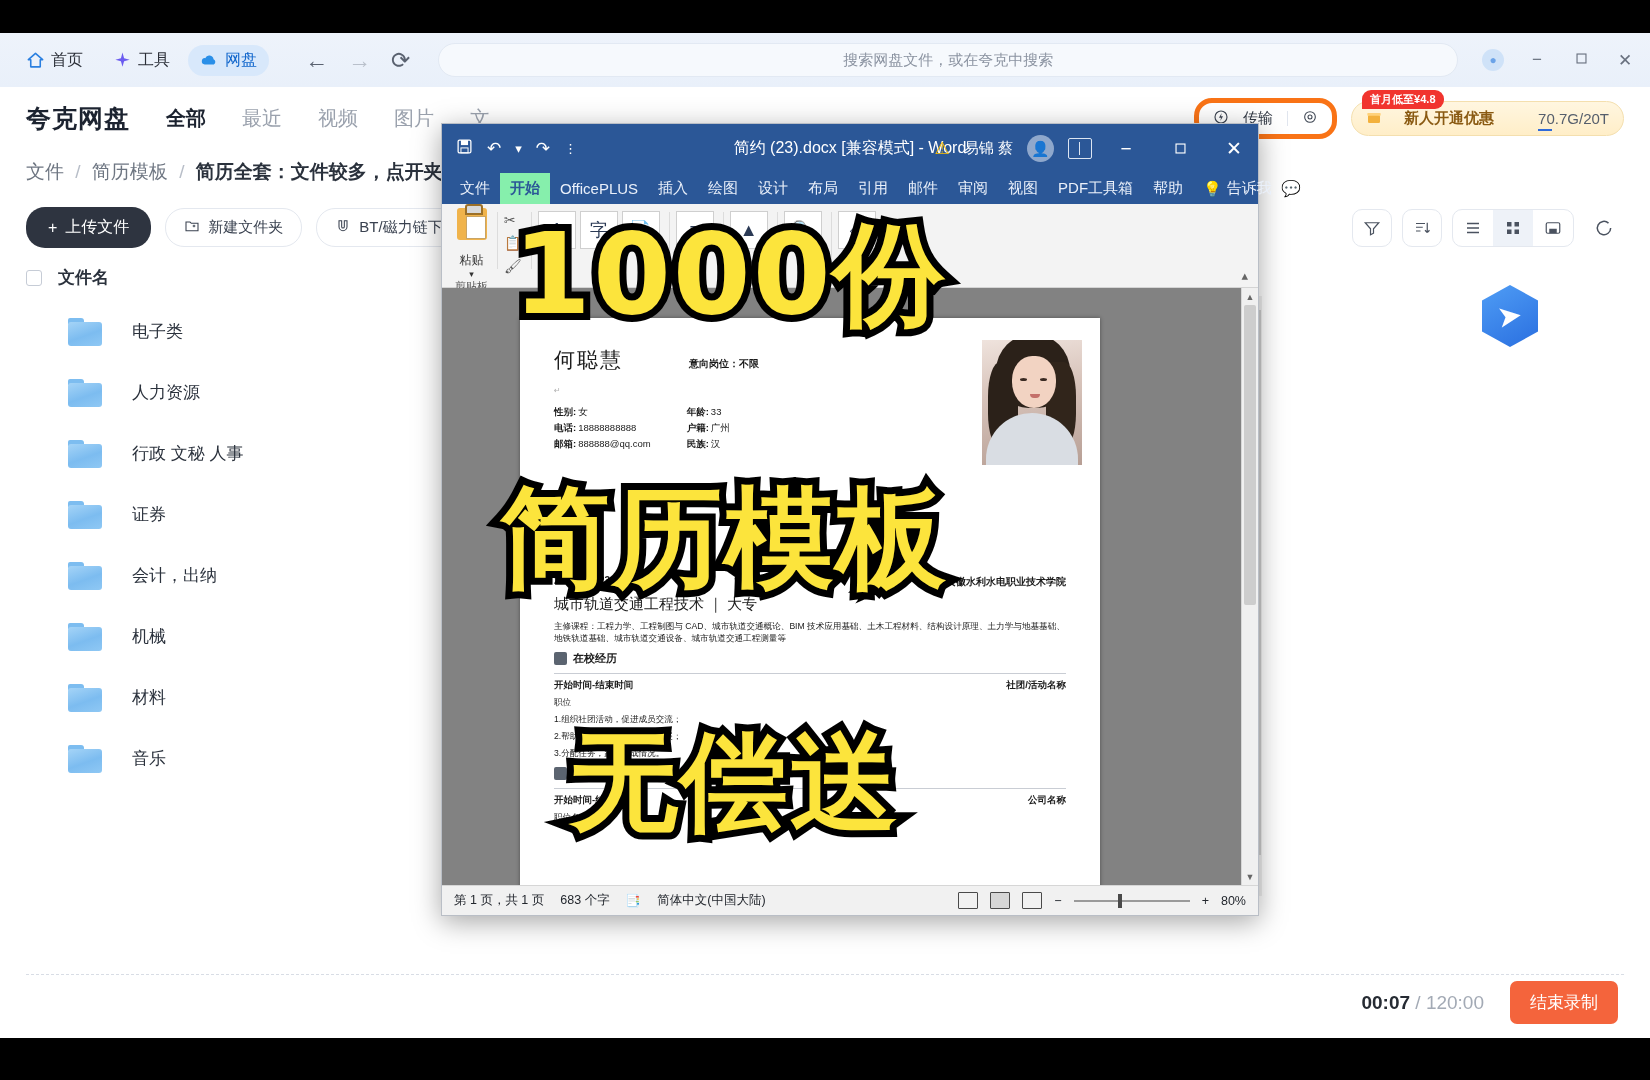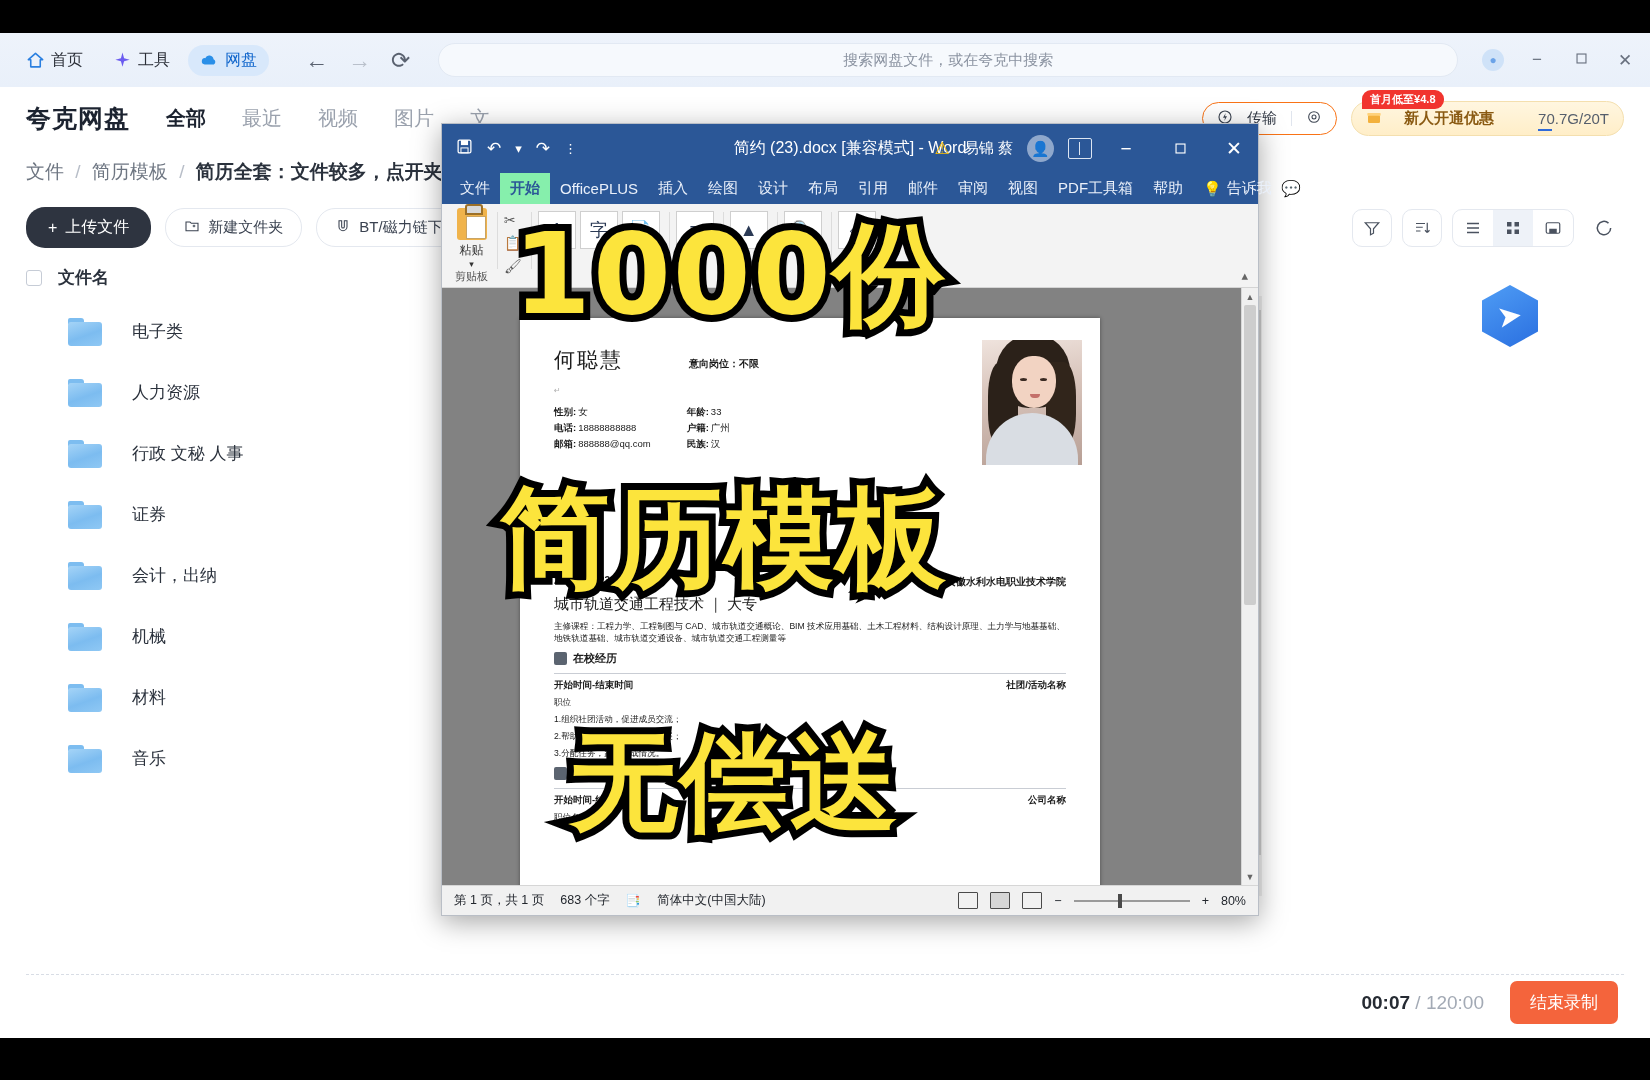--- a/index.html
+++ b/index.html
@@ -49,21 +49,21 @@
   .page { position: relative; width: 100%; height: 951px; background: #fff; }
   .page-head {
     display: flex; align-items: center; height: 62px; padding: 0 26px; gap: 36px;
   }
   .brand { font-size: 25px; font-weight: bold; color: #1c2330; letter-spacing: 1px; }
   .navtab { font-size: 20px; color: #9aa1ad; cursor: pointer; }
   .navtab.active { color: #1c2330; font-weight: bold; }
   .head-right { margin-left: auto; display: flex; align-items: center; gap: 14px; }
   .pill {
     display: flex; align-items: center; gap: 14px;
-    border: 1px solid #f97316; border-radius: 18px; padding: 6px 14px;
+    border: 5px solid #f97316; border-radius: 18px; padding: 6px 14px;
     font-size: 15px; color: #333a46; background: #fff;
   }
   .pill .sep { width: 1px; height: 15px; background: #e0e5ee; }
   .promo {
     position: relative; display: flex; align-items: center; gap: 22px;
     background: linear-gradient(#fff6e0, #ffeec8); border: 1px solid #f4dfae;
     border-radius: 18px; padding: 7px 14px; font-size: 15px; color: #8a5a12; font-weight: bold;
   }
   .promo-badge {
     position: absolute; top: -12px; left: 10px;
@@ -604,21 +604,21 @@
       </div>
       <div class="ribbon-right">
         <span class="comment-ic">💬</span>
       </div>
     </div>
 
     <div class="word-ribbon">
       <div class="rgroup">
         <div class="rbtn-big">
           <span class="clip"></span>
-          <span style="margin-top:2px">粘贴</span>
+          <span style="margin-top:12px">粘贴</span>
           <span style="font-size:9px">▾</span>
         </div>
         <span class="rglabel">剪贴板</span>
       </div>
       <div class="rgroup">
         <div class="mini-col">
           <span>✂</span>
           <span>📋</span>
           <span>🖌</span>
         </div>

